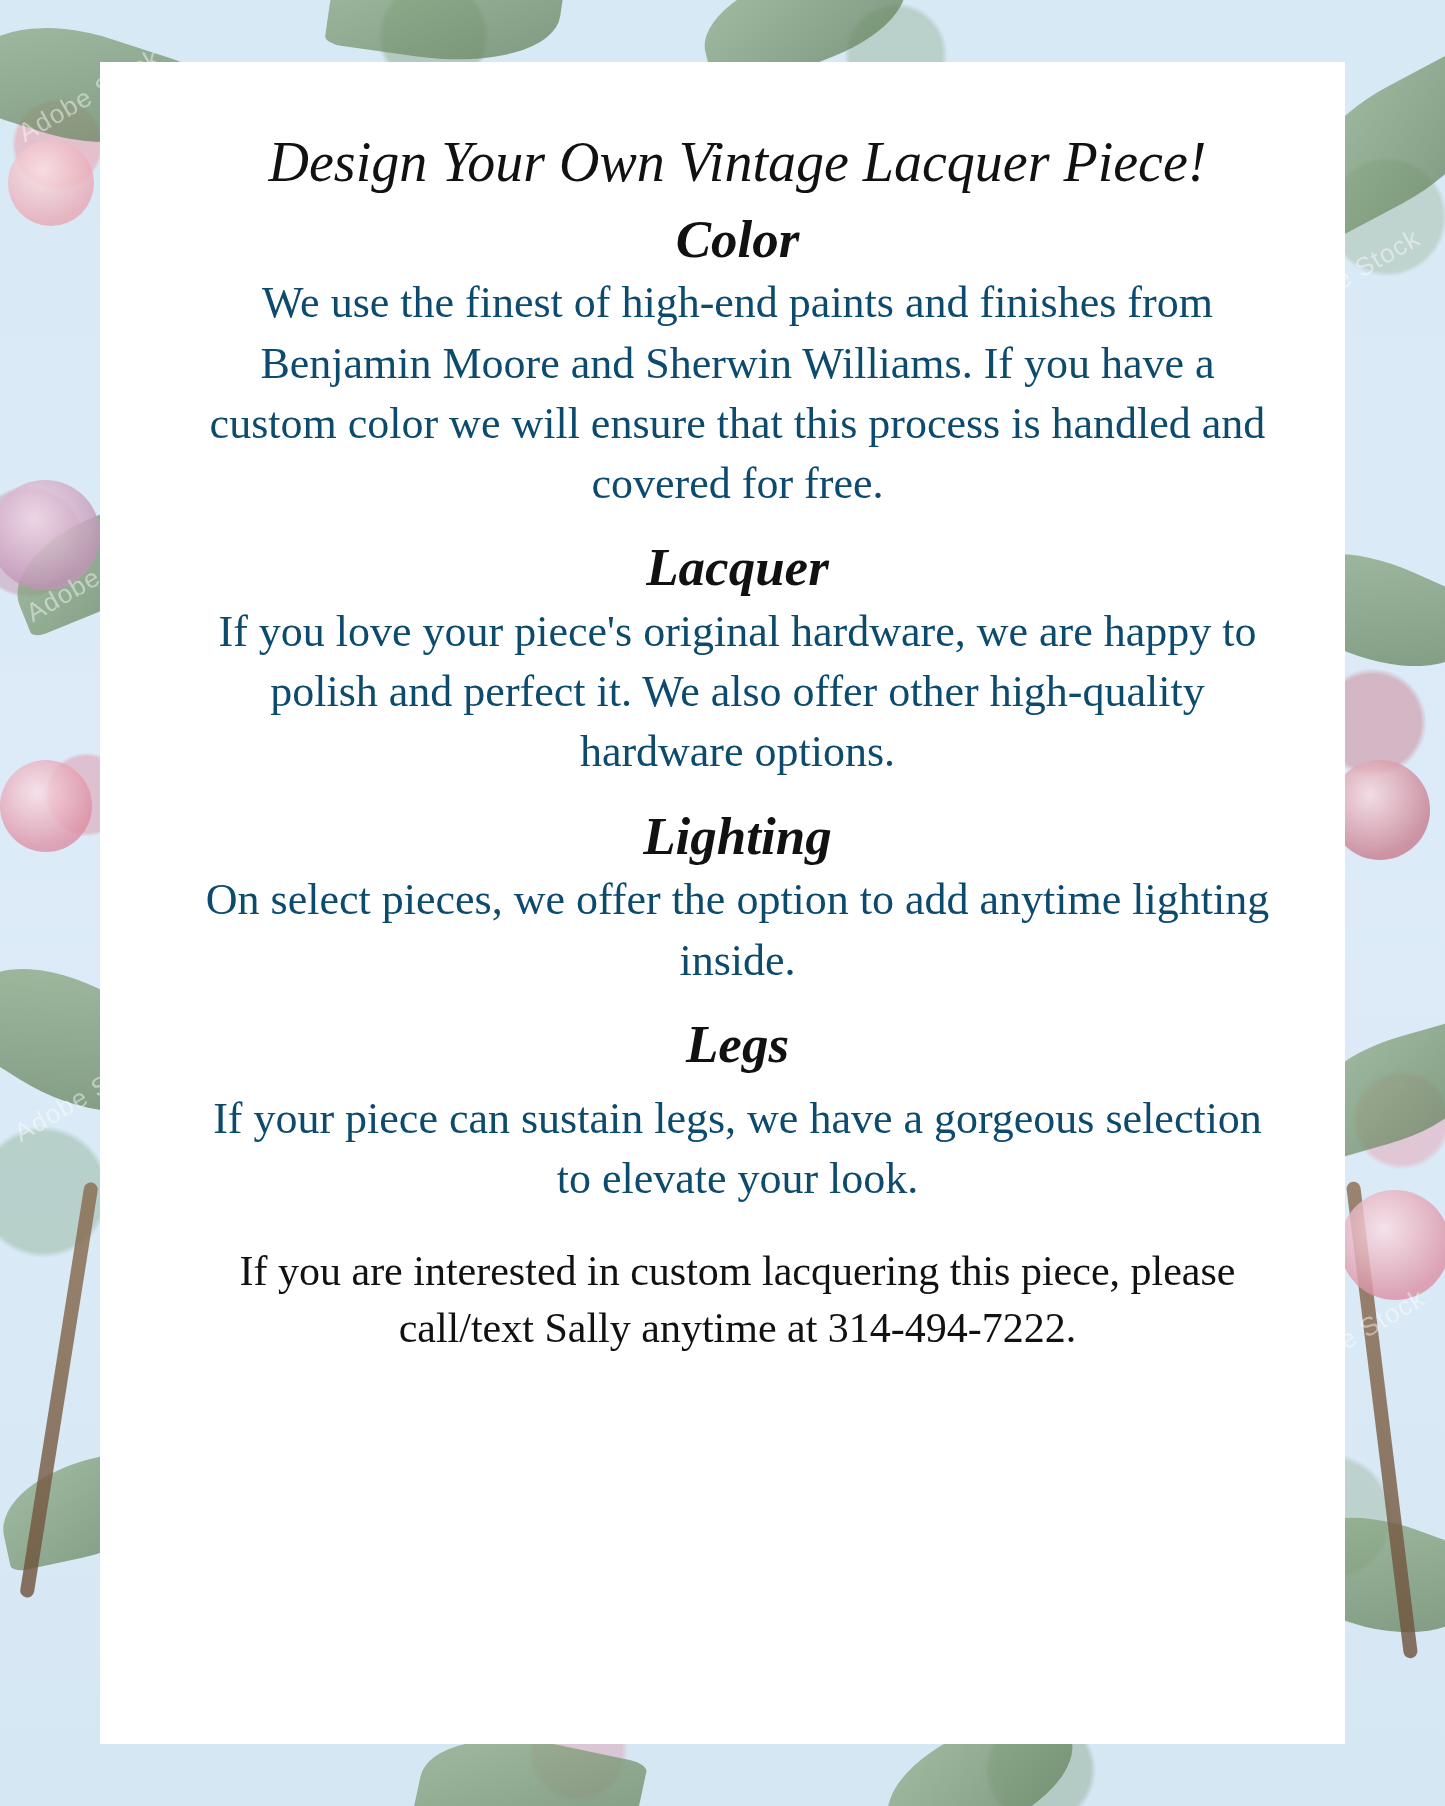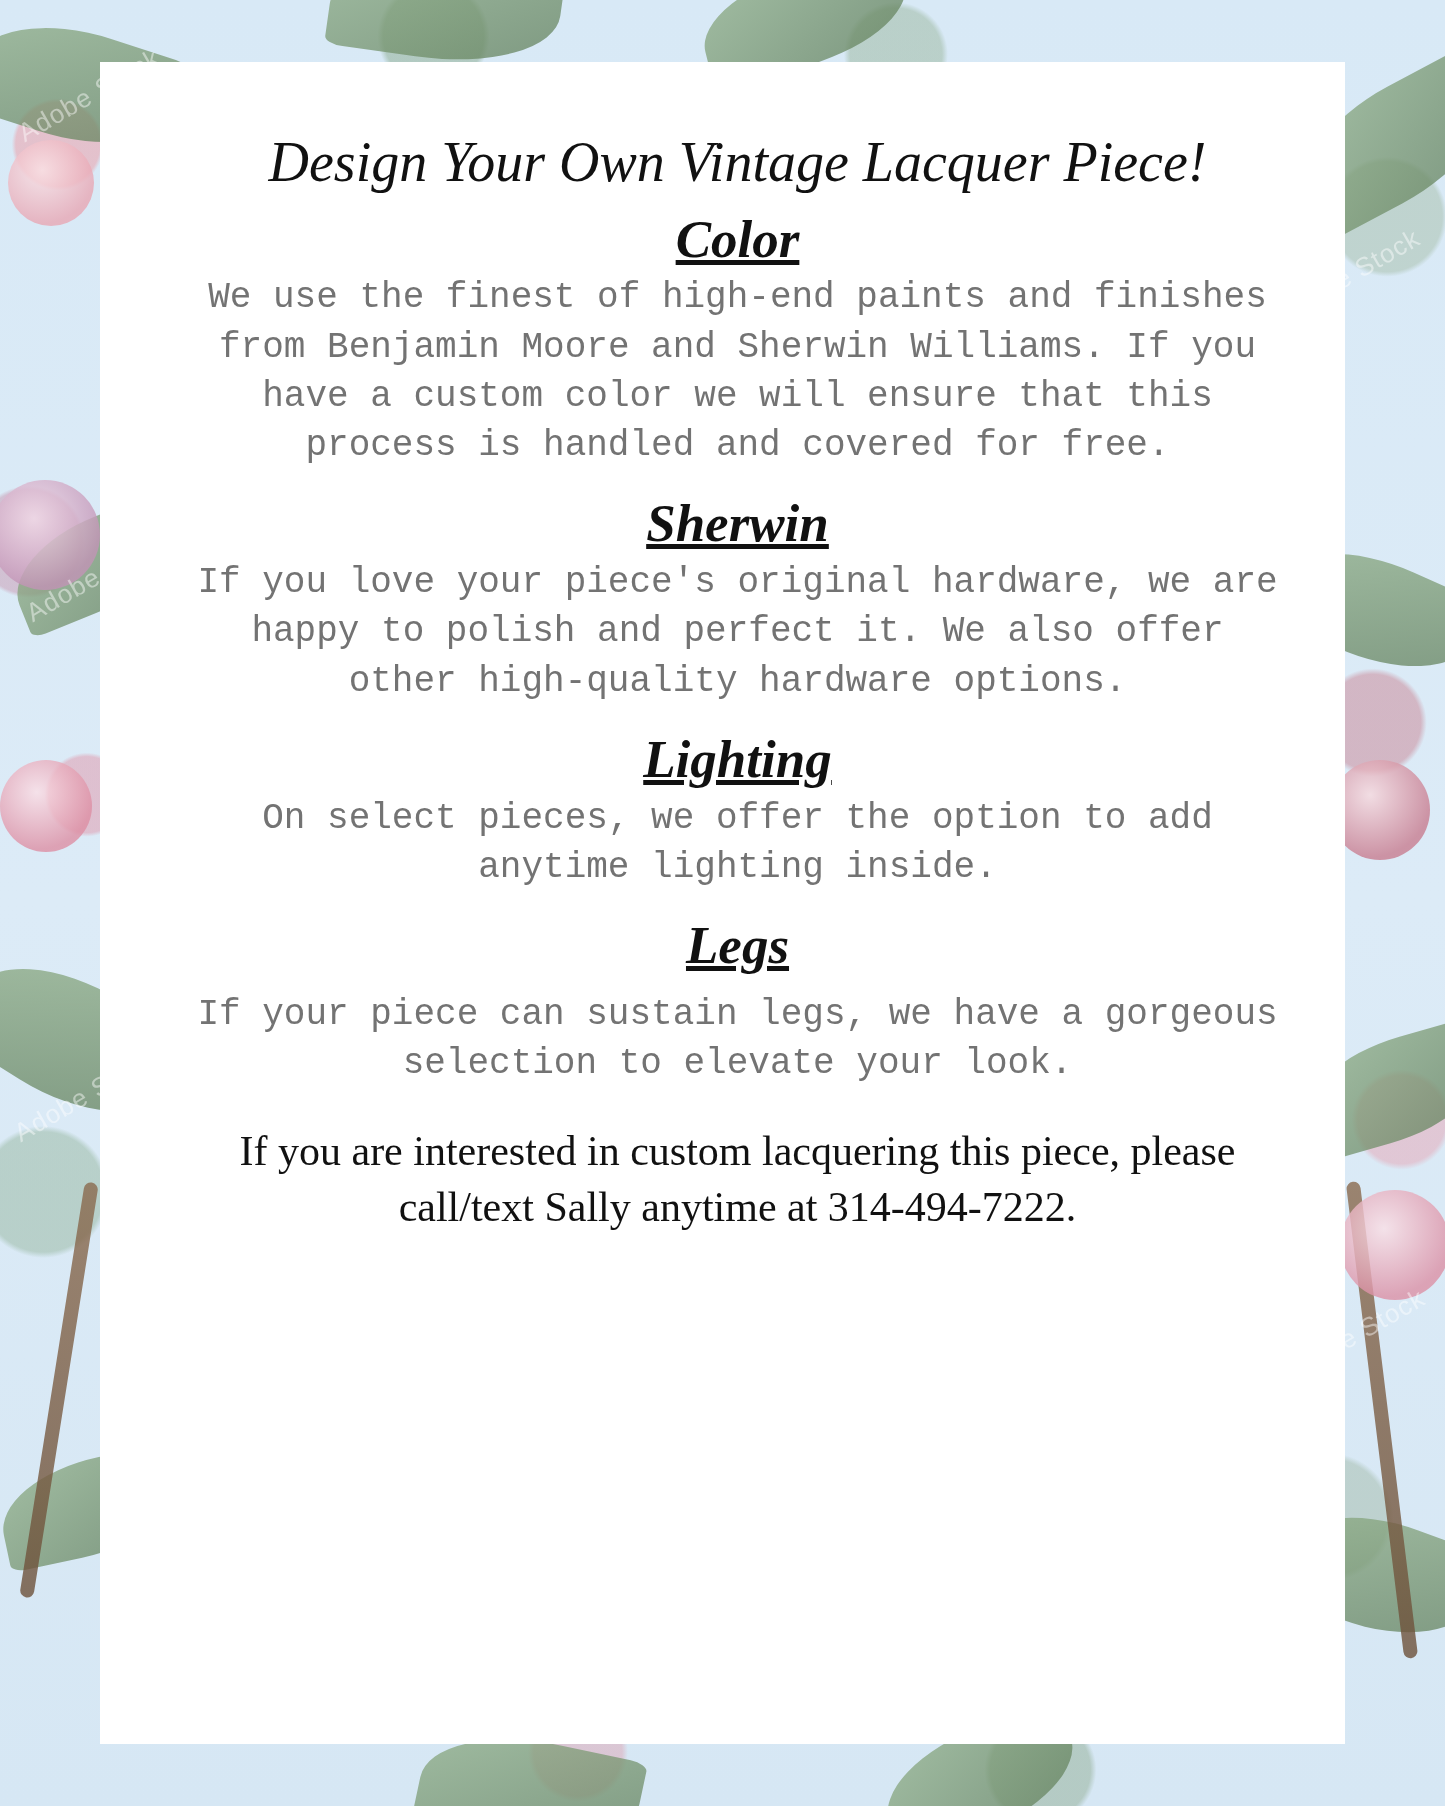--- a/index.html
+++ b/index.html
@@ -83,29 +83,27 @@
     color: #111;
     white-space: nowrap;
   }
   .section-heading {
     font-weight: bold;
     font-style: italic;
     font-size: 53px;
     line-height: 1.05;
     margin: 0 0 6px 0;
     color: #111;
-    text-decoration: underline;
   }
   .section-heading.tight { margin-bottom: 16px; }
   .body-text {
-    font-size: 36px;
+    font-size: 44px;
     line-height: 1.37;
     margin: 0 0 26px 0;
-    color: #737373;
-    font-family: Liberation Mono, monospace;
+    color: #0c4a6e;
   }
   .body-text.last { margin-bottom: 10px; }
   .cta {
     font-weight: normal;
     font-size: 42px;
     line-height: 1.35;
     margin: 34px 0 0 0;
     color: #111;
     padding: 0 28px;
   }
@@ -143,21 +141,21 @@
   <div class="watermark" style="left:1270px;top:260px;">Adobe Stock</div>
   <div class="watermark" style="left:1275px;top:1320px;">Adobe Stock</div>
 
   <div class="card">
 
     <h1 class="doc-title">Design Your Own Vintage Lacquer Piece!</h1>
 
     <h2 class="section-heading">Color</h2>
     <p class="body-text">We use the finest of high-end paints and finishes from Benjamin Moore and Sherwin Williams. If you have a custom color we will ensure that this process is handled and covered for free.</p>
 
-    <h2 class="section-heading">Sherwin</h2>
+    <h2 class="section-heading">Lacquer</h2>
     <p class="body-text">If you love your piece's original hardware, we are happy to polish and perfect it. We also offer other high-quality hardware options.</p>
 
     <h2 class="section-heading">Lighting</h2>
     <p class="body-text">On select pieces, we offer the option to add anytime lighting inside.</p>
 
     <h2 class="section-heading tight">Legs</h2>
     <p class="body-text last">If your piece can sustain legs, we have a gorgeous selection to elevate your look.</p>
 
     <p class="cta">If you are interested in custom lacquering this piece, please call/text Sally anytime at 314-494-7222.</p>
 

